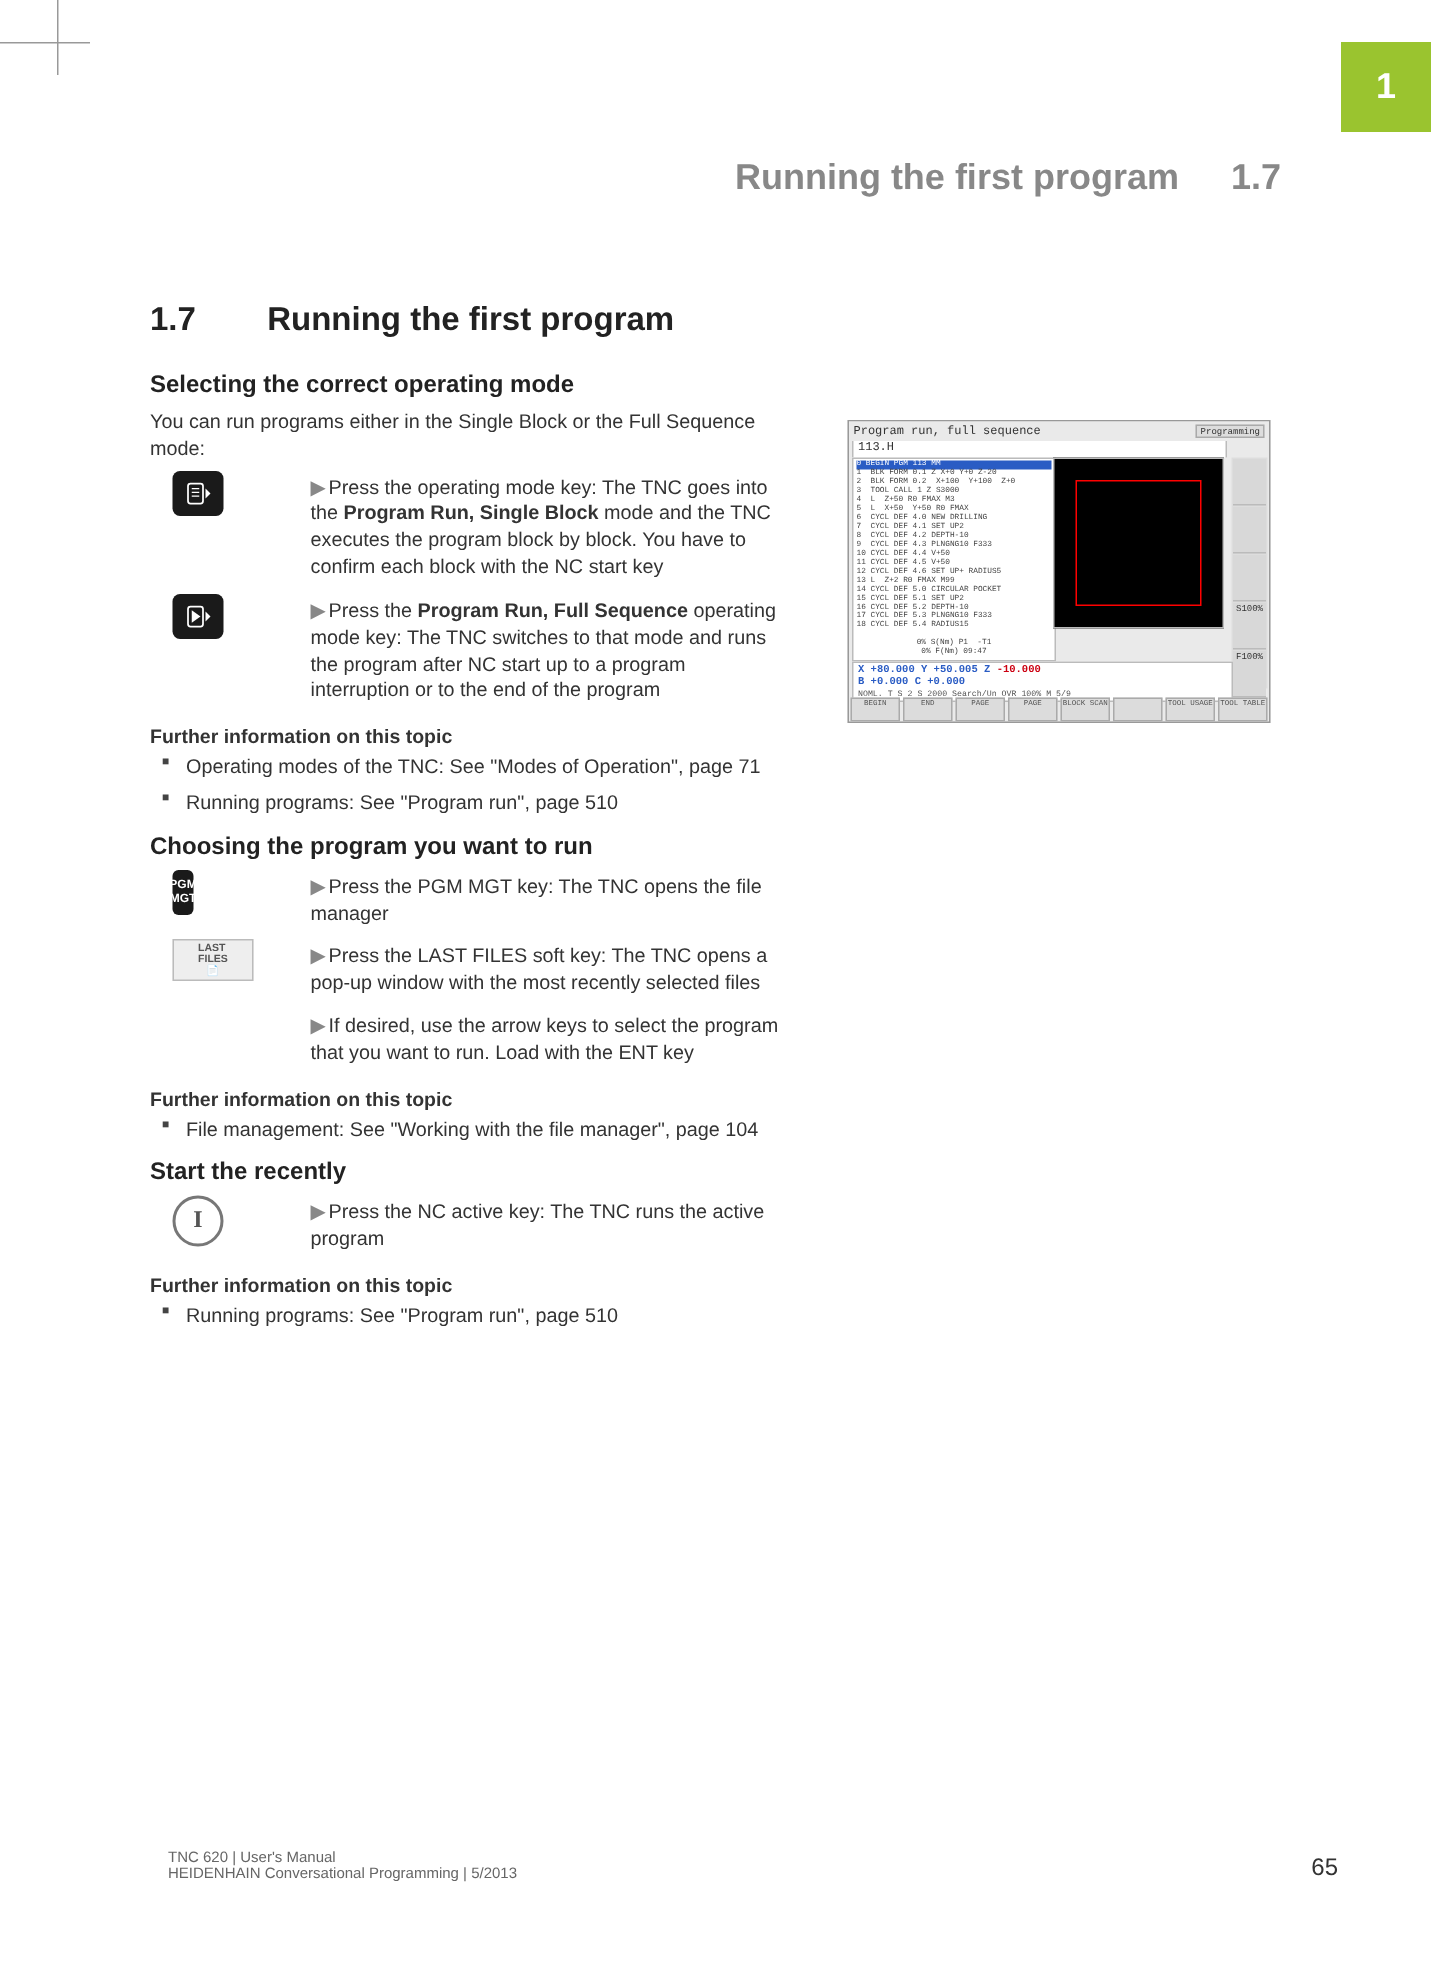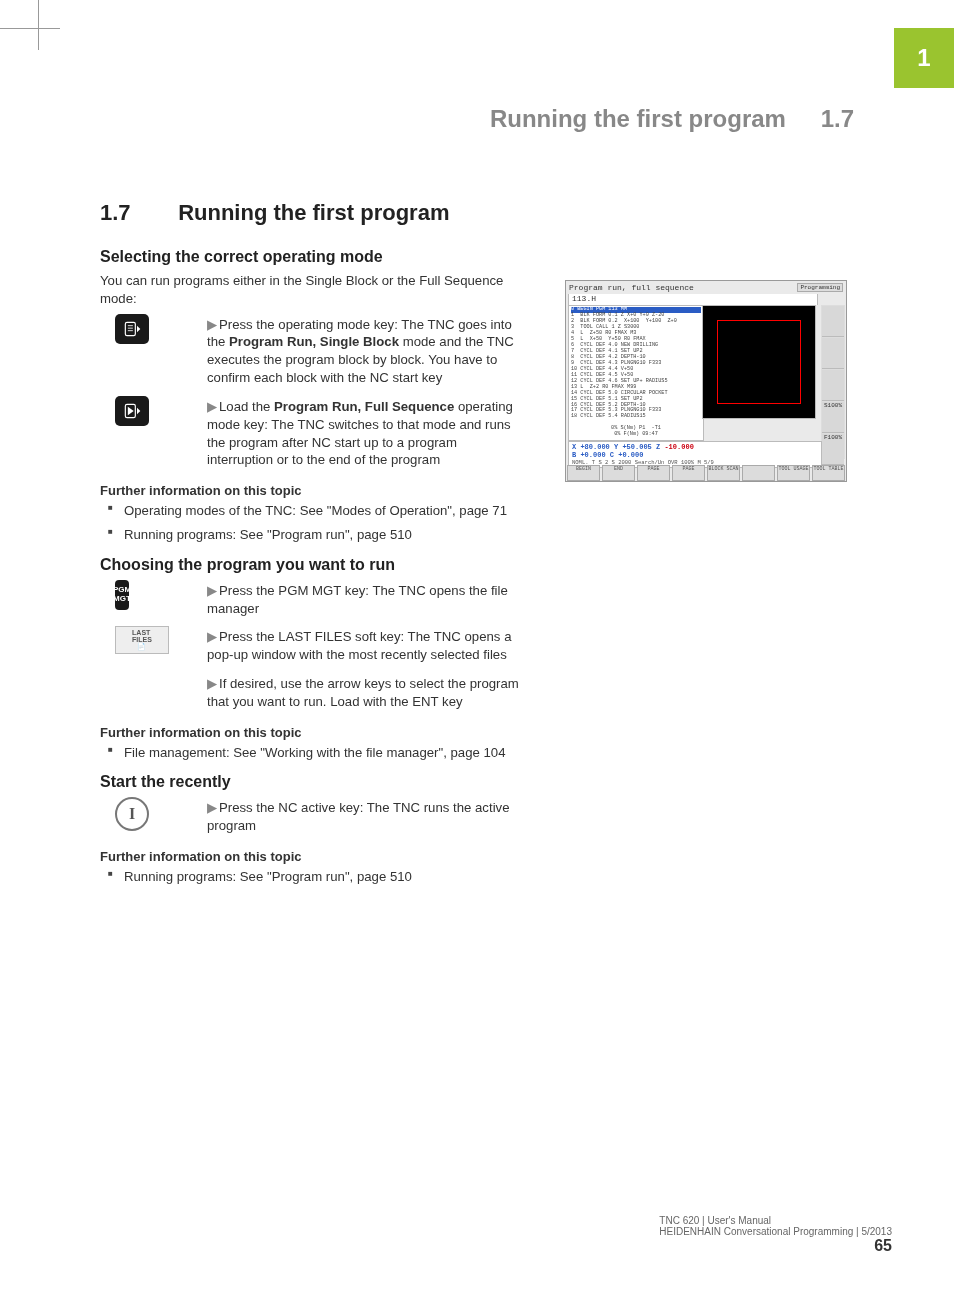--- a/index.html
+++ b/index.html
@@ -257,23 +257,22 @@
   .footer {
     position: absolute;
     bottom: 60px;
     left: 112px;
     right: 62px;
     font-size: 10px;
     color: #666;
     display: flex;
     justify-content: space-between;
     align-items: flex-end;
-    flex-direction: column;
-  }
-  .footer .pnum { font-size: 16px; font-weight: bold; color: #333; }
+  }
+  .footer .pnum { font-size: 16px; font-weight: normal; color: #333; }
   b.inline { font-weight: bold; }
 </style>
 </head>
 <body>
 
 <div class="ruler-v"></div>
 <div class="ruler-h"></div>
 
 <div class="chapter-tab">1</div>
 
@@ -313,21 +312,21 @@
     <div class="step-icon">
       <div class="key-black">
         <svg viewBox="0 0 24 24">
             <rect x="4" y="4" width="12" height="16" rx="2" fill="none" stroke="#fff" stroke-width="1.4"></rect>
             <polygon points="7,7 14,12 7,17" fill="#fff"></polygon>
             <polygon points="18,8 22,12 18,16" fill="#fff"></polygon>
           </svg>
       </div>
     </div>
     <div class="step-text">
-      <p><span class="tri">▶</span><span>Load the </span><b class="inline">Program Run, Full Sequence</b><span> operating mode key: The TNC switches to that mode and runs the program after NC start up to a program interruption or to the end of the program</span></p>
+      <p><span class="tri">▶</span><span>Press the </span><b class="inline">Program Run, Full Sequence</b><span> operating mode key: The TNC switches to that mode and runs the program after NC start up to a program interruption or to the end of the program</span></p>
     </div>
   </div>
 
   <h3>Further information on this topic</h3>
   <ul class="bullets">
     <li>Operating modes of the TNC: See "Modes of Operation", page 71</li>
     <li>Running programs: See "Program run", page 510</li>
   </ul>
 
   <h2>Choosing the program you want to run</h2>

